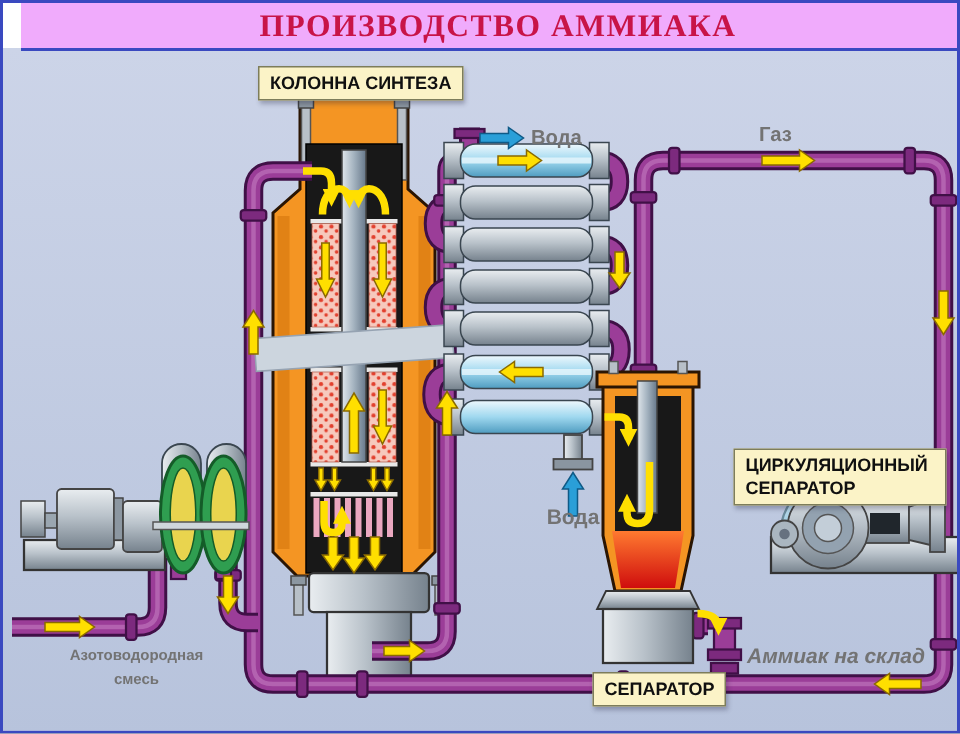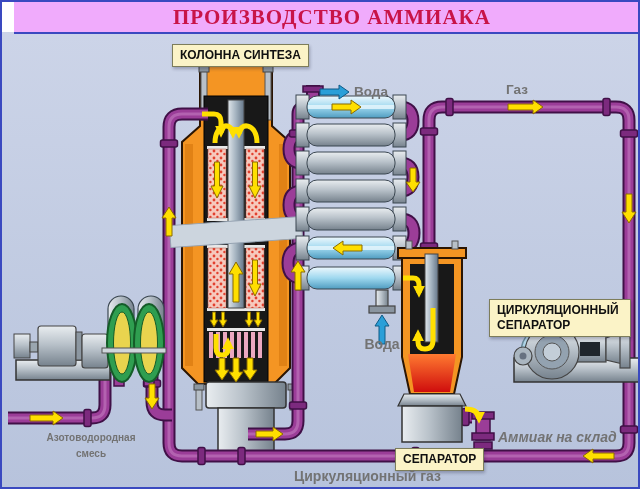--- a/index.html
+++ b/index.html
@@ -327,15 +327,14 @@
   <div class="lbl-box" style="left:393px;top:446px;">СЕПАРАТОР</div>
 
   <div class="lbl" style="left:352px;top:82px;">Вода</div>
   <div class="lbl" style="left:504px;top:80px;">Газ</div>
   <div class="lbl center" style="left:348px;top:334px;width:64px;font-size:14px;">Вода</div>
   <div class="lbl" style="left:496px;top:427px;font-size:14px;font-style:italic;">Аммиак на склад</div>
   <div class="lbl center" style="left:6px;top:428px;width:166px;font-size:10px;">
     <span>Азотоводородная</span><br>
     <span>смесь</span>
   </div>
-  <div class="lbl" style="left:292px;top:466px;font-size:14px;">Циркуляционный газ</div>
 
 </div>
 
 </body></html>

